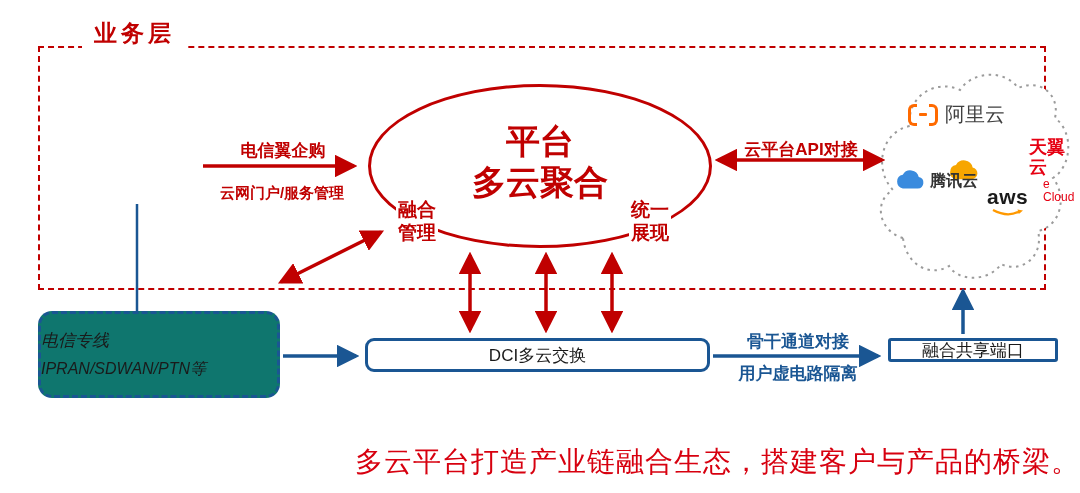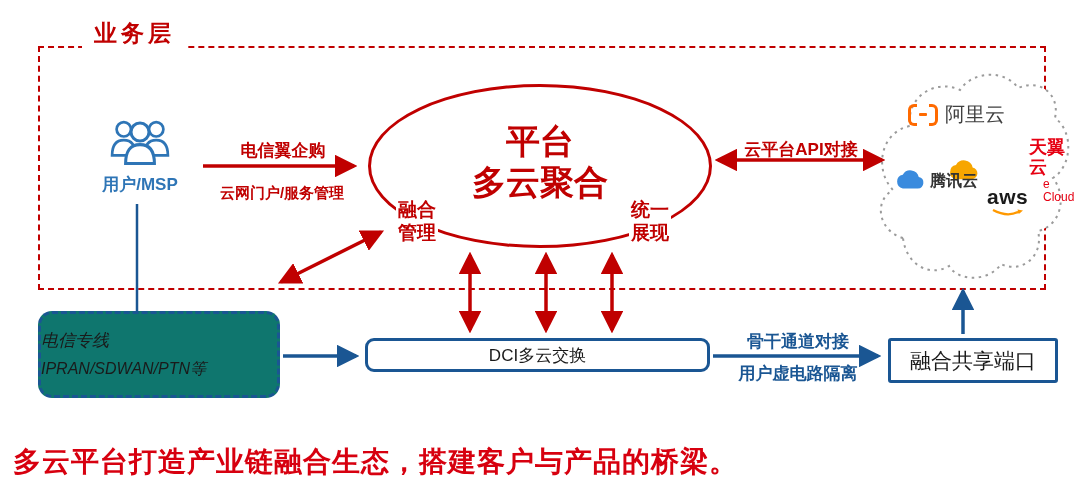--- a/index.html
+++ b/index.html
@@ -36,22 +36,22 @@
   .note-left{left:396px;top:197px;}
   .note-right{left:629px;top:197px;}
   
   .telecom-box{position:absolute;left:38px;top:311px;width:242px;height:87px;border:3px dashed var(--blue);border-radius:14px;
     background:#0f766e;display:flex;flex-direction:column;align-items:flex-start;justify-content:center;gap:7px;z-index:4;
     color:#1a1a1a;box-sizing:border-box;font-style:italic;}
   .tl1{font-size:17px;}
   .tl2{font-size:16px;}
   .dci-box{position:absolute;left:365px;top:338px;width:345px;height:34px;border:3px solid var(--blue);border-radius:9px;
     background:#fff;display:flex;align-items:center;justify-content:center;font-size:17px;color:#1a1a1a;z-index:4;box-sizing:border-box;}
-  .port-box{position:absolute;left:888px;top:338px;width:170px;height:45px;border:3px solid var(--blue);border-radius:3px;
-    background:#fff;display:flex;align-items:center;justify-content:center;font-size:21px;color:#1a1a1a;z-index:4;box-sizing:border-box;}
+  .port-box{position:absolute;left:888px;top:338px;width:170px;height:24px;border:3px solid var(--blue);border-radius:3px;
+    background:#fff;display:flex;align-items:center;justify-content:center;font-size:17px;color:#1a1a1a;z-index:4;box-sizing:border-box;}
   
   .overlay{position:absolute;left:0;top:0;width:1080px;height:493px;z-index:5;pointer-events:none;}
   .lr{stroke:var(--red);stroke-width:3.5;}
   .lb{stroke:var(--blue);stroke-width:3.5;}
   .lb2{stroke:var(--blue);stroke-width:2.5;}
   .mkr{fill:var(--red);}
   .mkb{fill:var(--blue);}
   .cloud-path{fill:#fff;stroke:var(--cloud-gray);stroke-width:2;stroke-dasharray:2.5 4.5;}
   
   .flow-label{position:absolute;z-index:6;font-weight:bold;text-align:center;white-space:nowrap;}
@@ -75,42 +75,31 @@
   .ct-col{display:flex;flex-direction:column;line-height:1.1;margin-left:44px;}
   .ct-tx{color:var(--ct-red);font-weight:bold;font-size:18px;}
   .ct-sub{color:var(--ct-red);font-size:12px;padding-left:14px;}
   .logo-tencent{left:893px;top:168px;gap:3px;align-items:flex-end;}
   .tc-ic{width:34px;height:24px;}
   .tc-tx{color:#333;font-weight:bold;font-size:16px;}
   .logo-aws{left:987px;top:186px;flex-direction:column;align-items:center;}
   .aws-tx{font-size:21px;font-weight:bold;color:#1A1A1A;line-height:1;letter-spacing:0.5px;}
   .aws-smile{width:32px;height:10px;margin-top:1px;}
   
-  .footer{position:absolute;left:13px;right:0;top:443px;text-align:left;color:var(--footer-red);
-    font-size:28px;font-weight:bold;z-index:6;letter-spacing:1px;}
+  .footer{position:absolute;left:13px;right:0;top:443px;text-align:right;color:var(--footer-red);
+    font-size:28px;font-weight:normal;z-index:6;letter-spacing:1px;}
 </style>
 </head>
 <body>
 
 <div class="canvas">
 
   <div class="biz-rect"></div>
   <div class="biz-label">业务层</div>
 
-  <div class="users">
-    <svg class="users-icon" viewBox="0 0 80 60">
-      <path d="M9 46 Q9 29 22 29 Q35 29 35 46 Z" fill="#fff" stroke="var(--user-blue)" stroke-width="3"></path>
-      <path d="M45 46 Q45 29 58 29 Q71 29 71 46 Z" fill="#fff" stroke="var(--user-blue)" stroke-width="3"></path>
-      <circle cx="22" cy="17" r="8" fill="#fff" stroke="var(--user-blue)" stroke-width="3"></circle>
-      <circle cx="58" cy="17" r="8" fill="#fff" stroke="var(--user-blue)" stroke-width="3"></circle>
-      <path d="M24 55 Q24 34 40 34 Q56 34 56 55 Z" fill="#fff" stroke="var(--user-blue)" stroke-width="3.4"></path>
-      <circle cx="40" cy="20" r="10" fill="#fff" stroke="var(--user-blue)" stroke-width="3.4"></circle>
-    </svg>
-    <div class="users-label">用户/MSP</div>
-  </div>
 
   <div class="platform-ellipse">
     <div>平台</div>
     <div>多云聚合</div>
   </div>
   <div class="note note-left">
     <div>融合</div>
     <div>管理</div>
   </div>
   <div class="note note-right">

